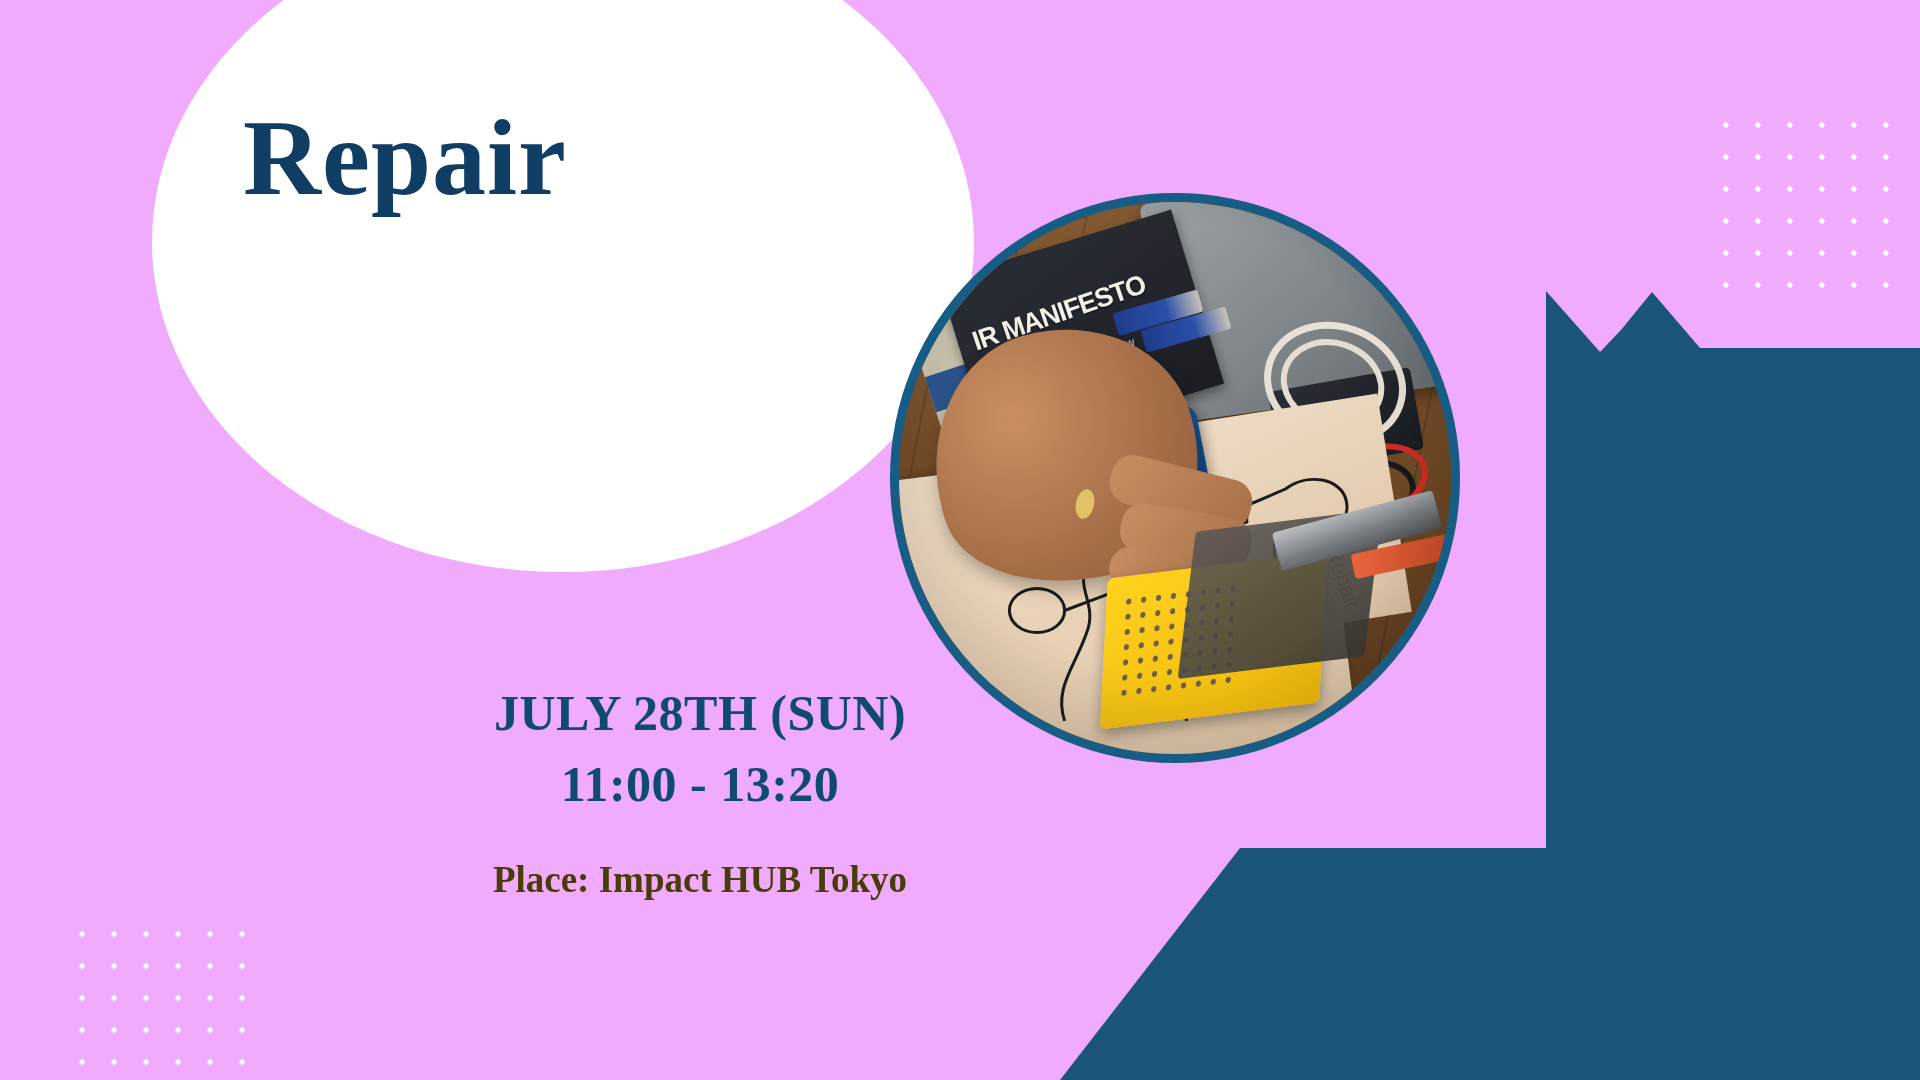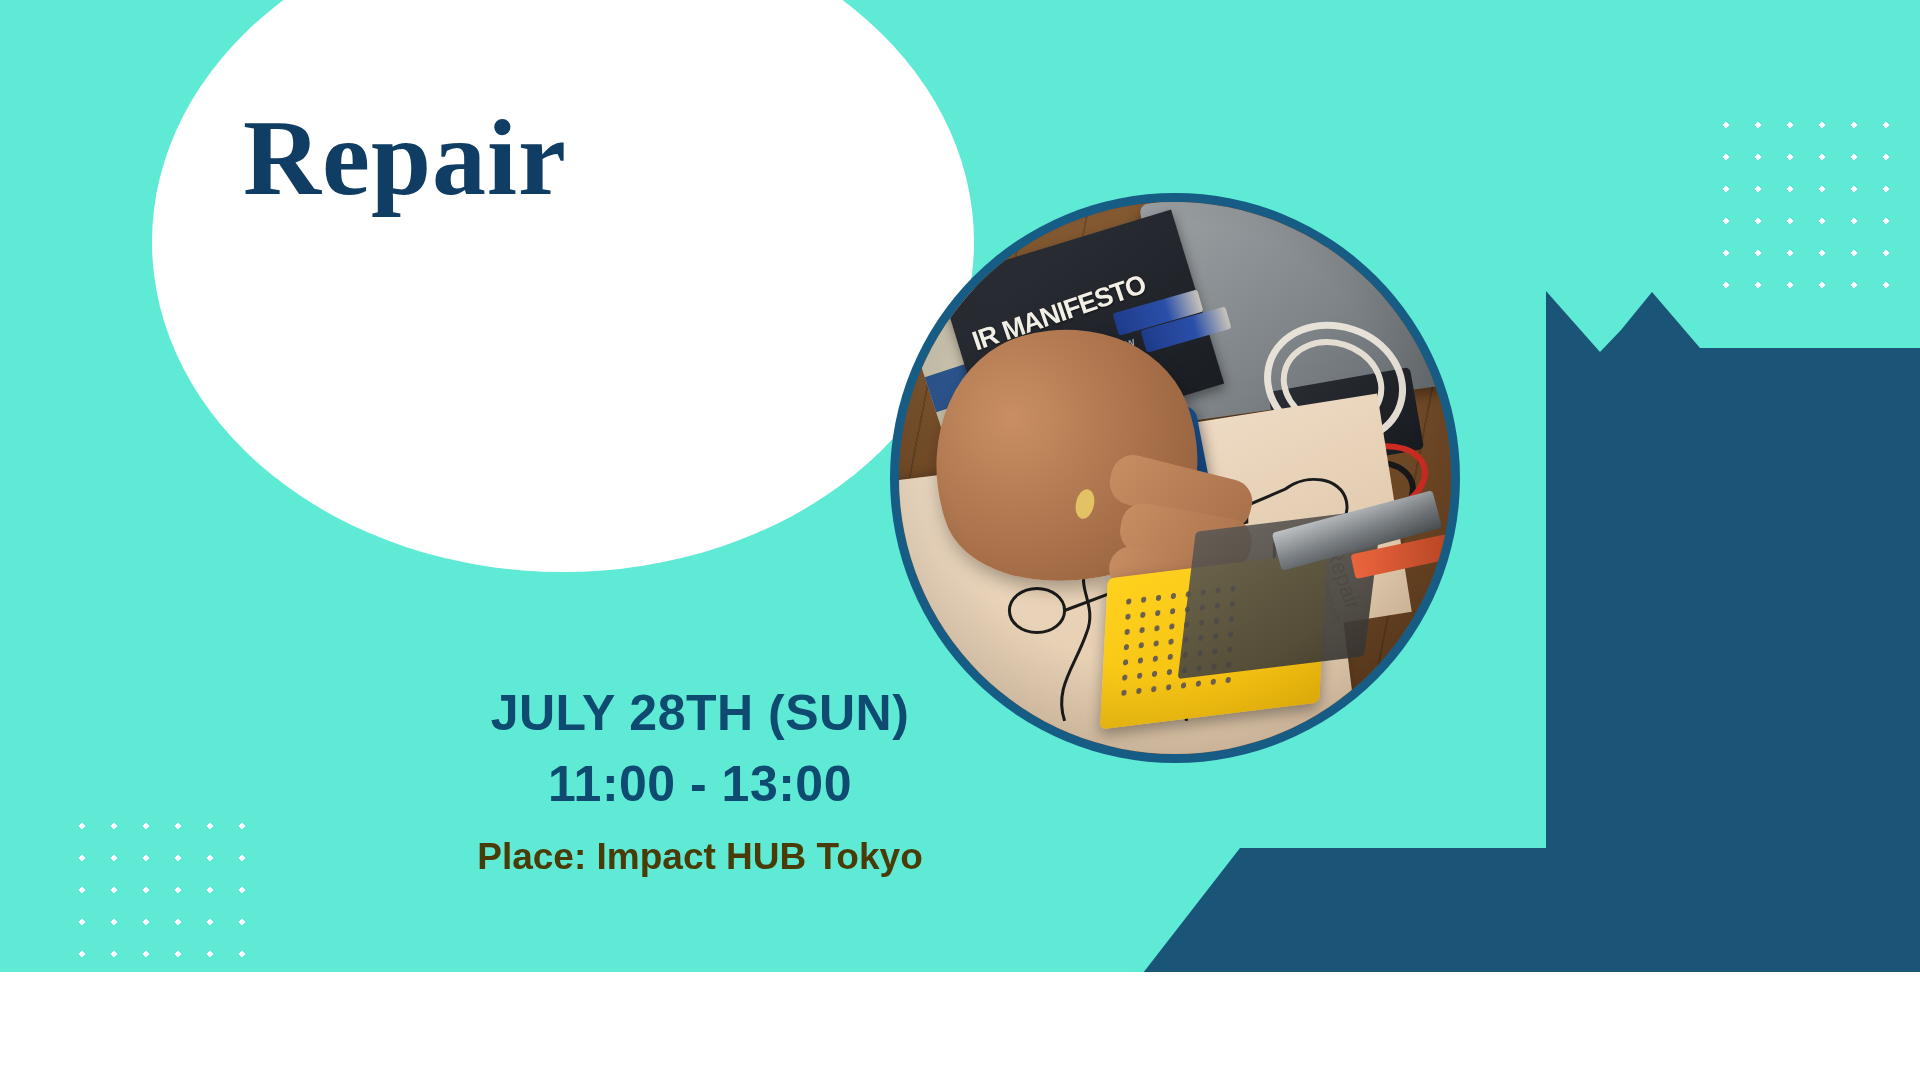--- a/index.html
+++ b/index.html
@@ -4,22 +4,22 @@
 <title>Repair Workshop</title>
 <style>
   * { margin:0; padding:0; box-sizing:border-box; }
   html, body {
     width:1920px; height:1080px;
     overflow:hidden;
     font-family:"Liberation Sans", sans-serif;
   }
   #poster {
     position:relative;
-    width:1920px; height:972px;
-    background:#5eead4;
+    width:1920px; height:1080px;
+    background:#f0abfc;
     overflow:hidden;
   }
 
   
   .navy-shape {
     position:absolute;
     left:0; top:0;
     width:1920px; height:1080px;
     z-index:1;
     pointer-events:none;
@@ -54,32 +54,32 @@
 
   
   .details {
     position:absolute;
     left:400px; top:678px;
     width:600px;
     z-index:6;
     text-align:center;
   }
   .detail-date, .detail-time {
-    font-family:Liberation Sans, sans-serif;
+    font-family:Liberation Serif, serif;
     font-weight:700;
     font-size:50px;
     line-height:1.42;
     letter-spacing:0.5px;
     color:#0F4A70;
     white-space:nowrap;
     text-align:center;
   }
   .detail-place {
-    margin-top:15px;
-    font-family:Liberation Sans, sans-serif;
+    margin-top:38px;
+    font-family:Liberation Serif, serif;
     font-weight:700;
     font-size:37px;
     line-height:1.2;
     color:#4A3C08;
     white-space:nowrap;
   }
 
   
   .dots {
     position:absolute;
@@ -323,21 +323,21 @@
 
   <div class="dots dots-tr"></div>
   <div class="dots dots-bl"></div>
 
   <div class="title-block">
     <div class="title-line">Repair</div>
   </div>
 
   <div class="details">
     <div class="detail-date">JULY 28TH (SUN)</div>
-    <div class="detail-time">11:00 - 13:00</div>
+    <div class="detail-time">11:00 - 13:20</div>
     <div class="detail-place">Place: Impact HUB Tokyo</div>
   </div>
 
   <div class="photo-wrap">
     <div class="photo">
       <div class="ph wood"></div>
       <div class="ph laptop-lid"></div>
       <div class="ph laptop"></div>
 
       <div class="ph blue-flyer">

